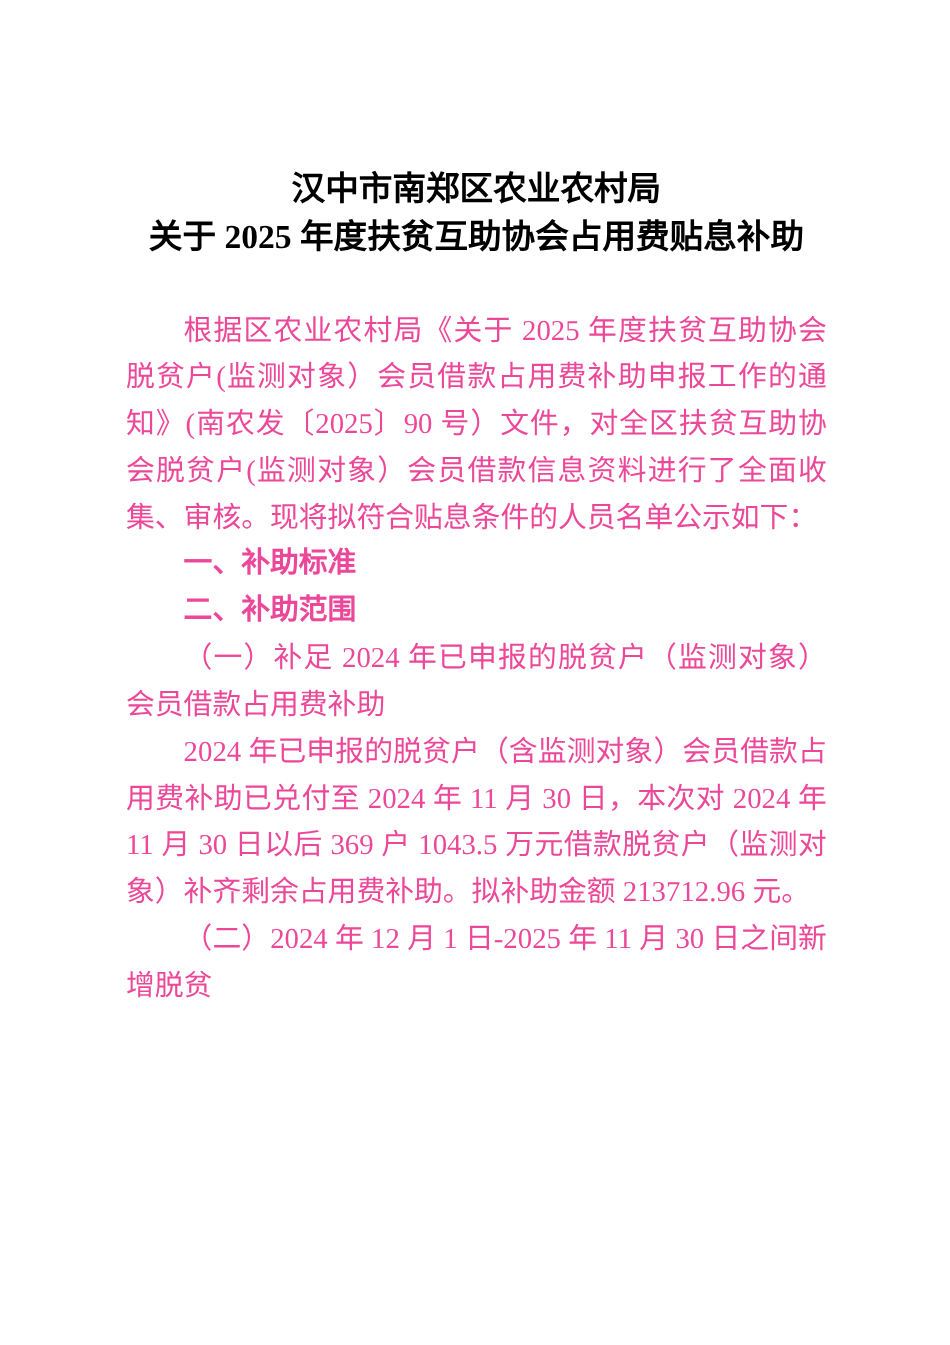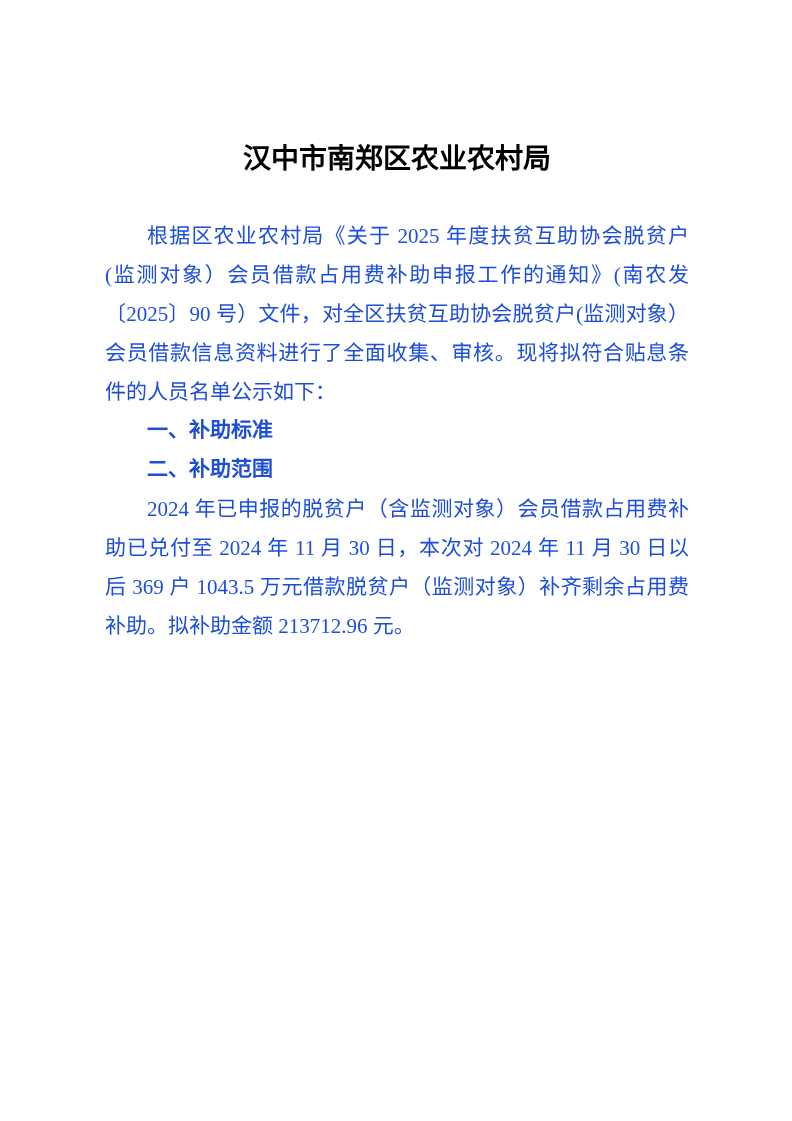--- a/index.html
+++ b/index.html
@@ -25,44 +25,47 @@
     line-height: 40px;
     font-weight: bold;
     text-align: center;
     color: #000000;
   }
   .doc-title .title-line {
     display: block;
   }
   .doc-body p {
     margin: 0;
-    font-size: 21px;
+    font-size: 24px;
     line-height: 39px;
     text-indent: 2em;
     text-align: justify;
-    color: #1d4ed8;
+    color: #ec4899;
   }
   p.heading-1 {
     font-family: Liberation Mono, monospace;
     font-weight: bold;
     text-align: left;
   }
   p.heading-2 {
     font-family: "Liberation Serif", serif;
   }
 </style>
 </head>
 <body>
 
 <div class="page">
 
   <h1 class="doc-title">
     <span class="title-line">汉中市南郑区农业农村局</span>
+    <span class="title-line">关于 2025 年度扶贫互助协会占用费贴息补助</span>
   </h1>
 
   <div class="doc-body">
     <p class="body-para">根据区农业农村局《关于 2025 年度扶贫互助协会脱贫户(监测对象）会员借款占用费补助申报工作的通知》(南农发〔2025〕90 号）文件，对全区扶贫互助协会脱贫户(监测对象）会员借款信息资料进行了全面收集、审核。现将拟符合贴息条件的人员名单公示如下：</p>
     <p class="heading-1">一、补助标准</p>
     <p class="heading-1">二、补助范围</p>
+    <p class="heading-2">（一）补足 2024 年已申报的脱贫户（监测对象）会员借款占用费补助</p>
     <p class="body-para">2024 年已申报的脱贫户（含监测对象）会员借款占用费补助已兑付至 2024 年 11 月 30 日，本次对 2024 年 11 月 30 日以后 369 户 1043.5 万元借款脱贫户（监测对象）补齐剩余占用费补助。拟补助金额 213712.96 元。</p>
+    <p class="heading-2">（二）2024 年 12 月 1 日-2025 年 11 月 30 日之间新增脱贫</p>
   </div>
 
 </div>
 
 </body></html>

